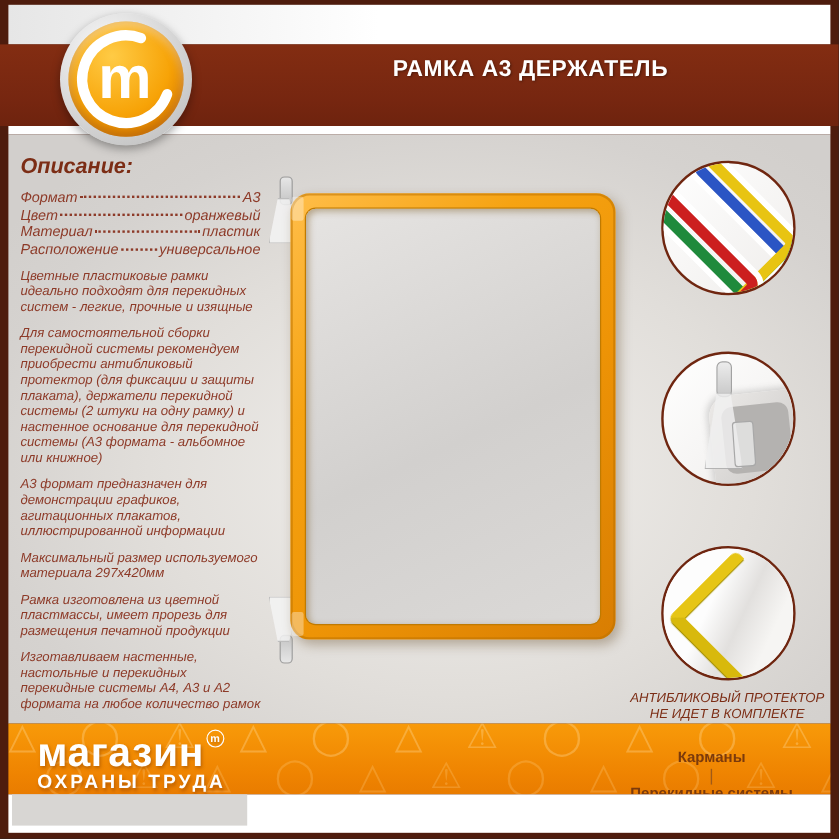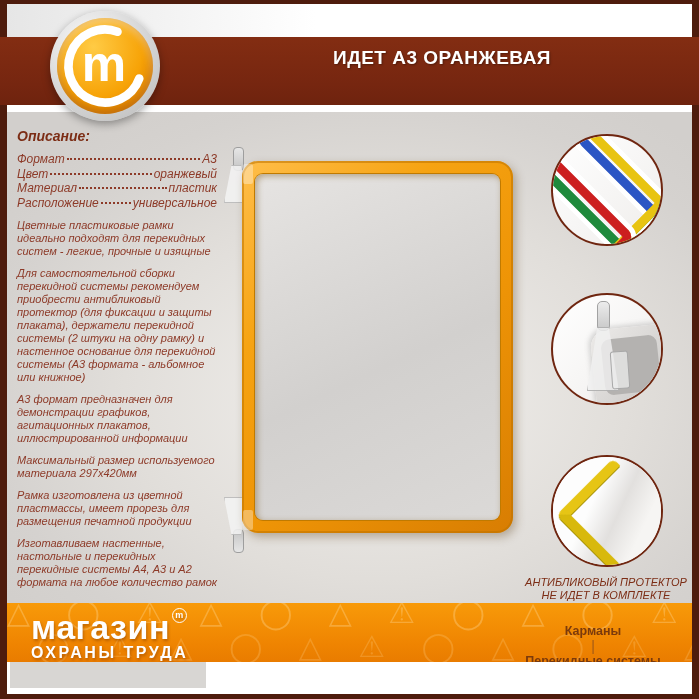--- a/index.html
+++ b/index.html
@@ -24,21 +24,21 @@
     background:radial-gradient(circle at 38% 30%,#ffcb45,#f7a307 55%,#dd7a00 90%);
     box-shadow:inset 0 -4px 10px rgba(150,70,0,.5), inset 0 4px 8px rgba(255,255,255,.45);}
   .logo-inner svg{position:absolute;inset:0;}
 
   
   .content{position:absolute;left:7px;right:7px;top:112px;height:491px;
     background:radial-gradient(ellipse 460px 340px at 370px 280px,#f2f0ed,#e1deda 55%,#d5d2cf 85%,#d2cfcc);}
 
   
   .desc{position:absolute;left:10px;top:16px;width:200px;color:#8d3a28;font-style:italic;}
-  .desc-heading{font-size:14px;font-weight:bold;color:#7c2d15;margin-bottom:8px;font-style:italic;}
+  .desc-heading{font-size:18px;font-weight:bold;color:#7c2d15;margin-bottom:8px;font-style:italic;}
   .spec-row{display:flex;align-items:baseline;font-size:12px;line-height:14.5px;white-space:nowrap;}
   .spec-leader{flex:1;border-bottom:2px dotted #8d3a28;margin:0 2px;transform:translateY(-3px);min-width:8px;}
   .desc-paras{margin-top:4px;}
   .desc-para{font-size:11px;line-height:13px;margin-top:9px;}
 
   
   .product-clip{position:absolute;width:30px;height:56px;z-index:1;}
   .product-clip .pin{position:absolute;left:11px;top:0;width:9px;height:22px;
     background:linear-gradient(#e6e6e6,#c4c4c4);border:1px solid #9e9e9e;border-radius:4px;}
   .product-clip .wedge{position:absolute;left:2px;top:18px;width:25px;height:38px;
@@ -114,21 +114,21 @@
 </style>
 </head>
 <body>
 
 <div class="page">
 
   <div class="band-white-top"></div>
   <div class="title-band"></div>
   <div class="band-white-bottom"></div>
   <div class="title-wrap">
-    <div>ИДЕТ А3 ОРАНЖЕВАЯ</div>
+    <div>РАМКА А3 ДЕРЖАТЕЛЬ</div>
   </div>
 
   <div class="logo">
     <div class="logo-inner">
       <svg viewBox="0 0 100 100" width="96" height="96">
         <path d="M63 14.3 A38 38 0 1 0 85.7 63" fill="none" stroke="#ffffff" stroke-width="9" stroke-linecap="round"></path>
         <text x="49" y="66" text-anchor="middle" font-size="52" font-weight="bold" fill="#ffffff" font-family="Liberation Sans, sans-serif">m</text>
       </svg>
     </div>
   </div>

